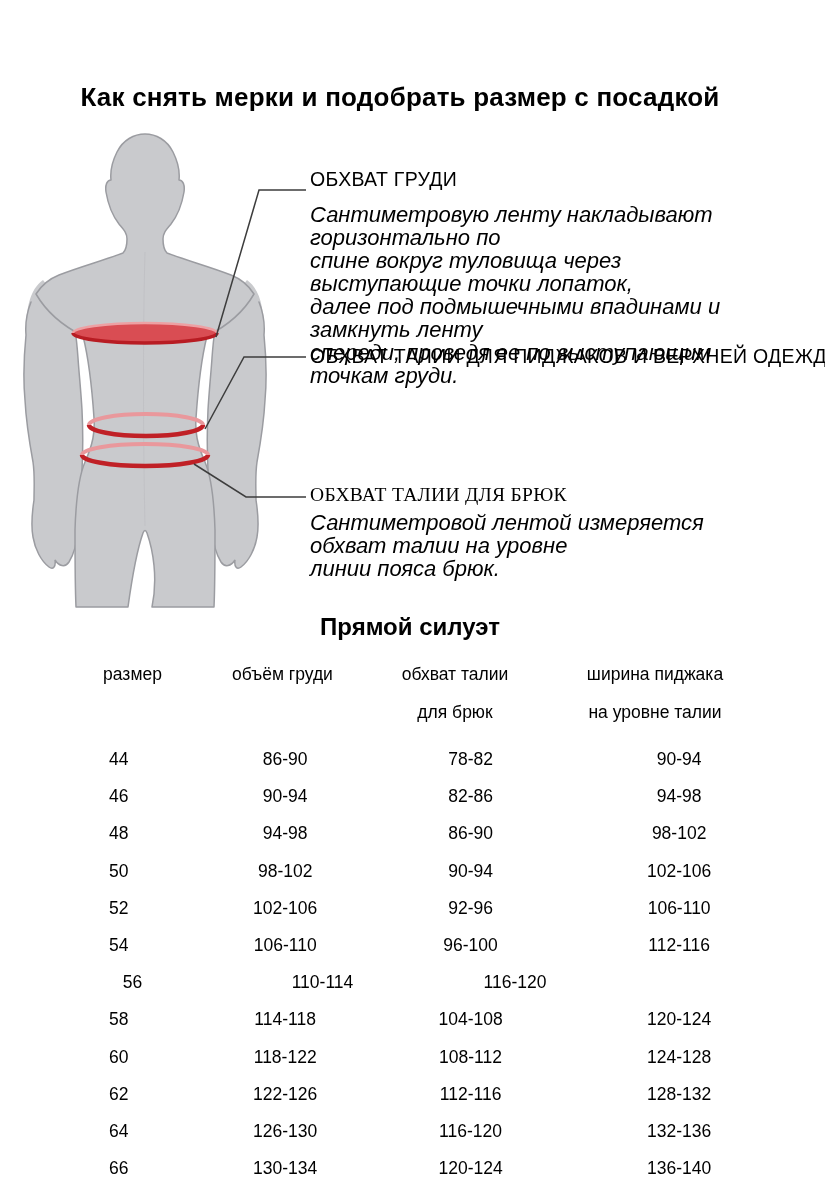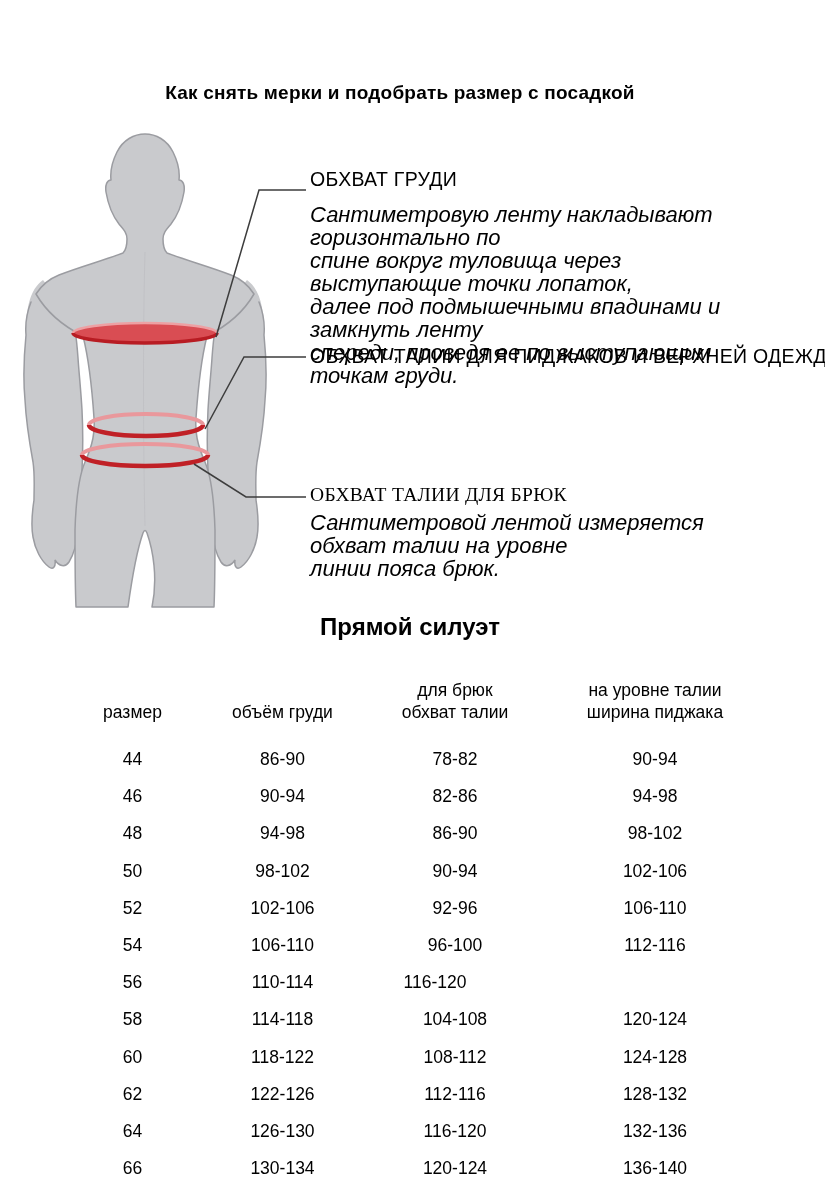--- a/index.html
+++ b/index.html
@@ -3,41 +3,41 @@
 <meta charset="utf-8">
 <style>
   html,body{margin:0;padding:0;background:#ffffff;}
   #page{
     position:relative;width:825px;height:1200px;background:#ffffff;overflow:hidden;
     font-family:"Liberation Sans", sans-serif;color:#000;
   }
   .abs{position:absolute;}
   #main-title{
     left:30px;top:82px;width:740px;text-align:center;
-    font-size:19px;font-weight:bold;letter-spacing:0.2px;white-space:nowrap;
+    font-size:26px;font-weight:bold;letter-spacing:0.2px;white-space:nowrap;
   }
   .m-heading{
     left:310px;font-size:19.5px;font-weight:400;letter-spacing:0.3px;white-space:nowrap;
   }
   .m-body{
     left:310px;width:440px;font-size:22px;line-height:23px;white-space:pre-line;font-style:italic;
   }
   #h1{top:168px;} #p1{top:203px;}
   #h2{top:345px;} #p2{top:373px;}
   #h3{top:484px;font-family:Liberation Serif, serif;} #p3{top:511px;}
   #figure-svg{left:15px;top:130px;}
   #table-title{
     left:95px;top:613px;width:630px;text-align:center;
     font-size:24px;font-weight:bold;
   }
   #size-table{left:45px;top:663px;width:710px;}
   .trow{display:flex;align-items:center;}
   .hrow{height:22px;}
   .hrow2{margin-top:16px;height:22px;}
-  .drow{height:37.2px;}
+  .drow{height:37.2px;gap:40px;}
   .drow:first-child{margin-top:18px;}
   .cell{text-align:center;font-size:17.5px;}
   .c1{width:175px;} .c2{width:125px;} .c3{width:220px;} .c4{width:180px;}
 </style>
 </head>
 <body>
 
 <div id="page">
 
   <div id="main-title" class="abs">Как снять мерки и подобрать размер с посадкой</div>
@@ -104,32 +104,32 @@
 спереди, проведя ее по выступающим точкам груди.</div>
 
   <div id="h2" class="abs m-heading">ОБХВАТ ТАЛИИ ДЛЯ ПИДЖАКОВ И ВЕРХНЕЙ ОДЕЖДЫ</div>
 
   <div id="h3" class="abs m-heading">ОБХВАТ ТАЛИИ ДЛЯ БРЮК</div>
   <div id="p3" class="abs m-body">Сантиметровой лентой измеряется обхват талии на уровне
 линии пояса брюк.</div>
 
   <div id="table-title" class="abs">Прямой силуэт</div>
   <div id="size-table" class="abs">
+    <div class="trow hrow">
+        <div class="cell c1">размер</div>
+        <div class="cell c2">объём груди</div>
+        <div class="cell c3">обхват талии</div>
+        <div class="cell c4">ширина пиджака</div>
+      </div>
     <div class="trow hrow2">
         <div class="cell c1"></div>
         <div class="cell c2"></div>
         <div class="cell c3">для брюк</div>
         <div class="cell c4">на уровне талии</div>
       </div>
-    <div class="trow hrow">
-        <div class="cell c1">размер</div>
-        <div class="cell c2">объём груди</div>
-        <div class="cell c3">обхват талии</div>
-        <div class="cell c4">ширина пиджака</div>
-      </div>
     <div id="table-body">
         <div class="trow drow">
           <div class="cell c1">44</div>
           <div class="cell c2">86-90</div>
           <div class="cell c3">78-82</div>
           <div class="cell c4">90-94</div>
         </div>
         <div class="trow drow">
           <div class="cell c1">46</div>
           <div class="cell c2">90-94</div>

